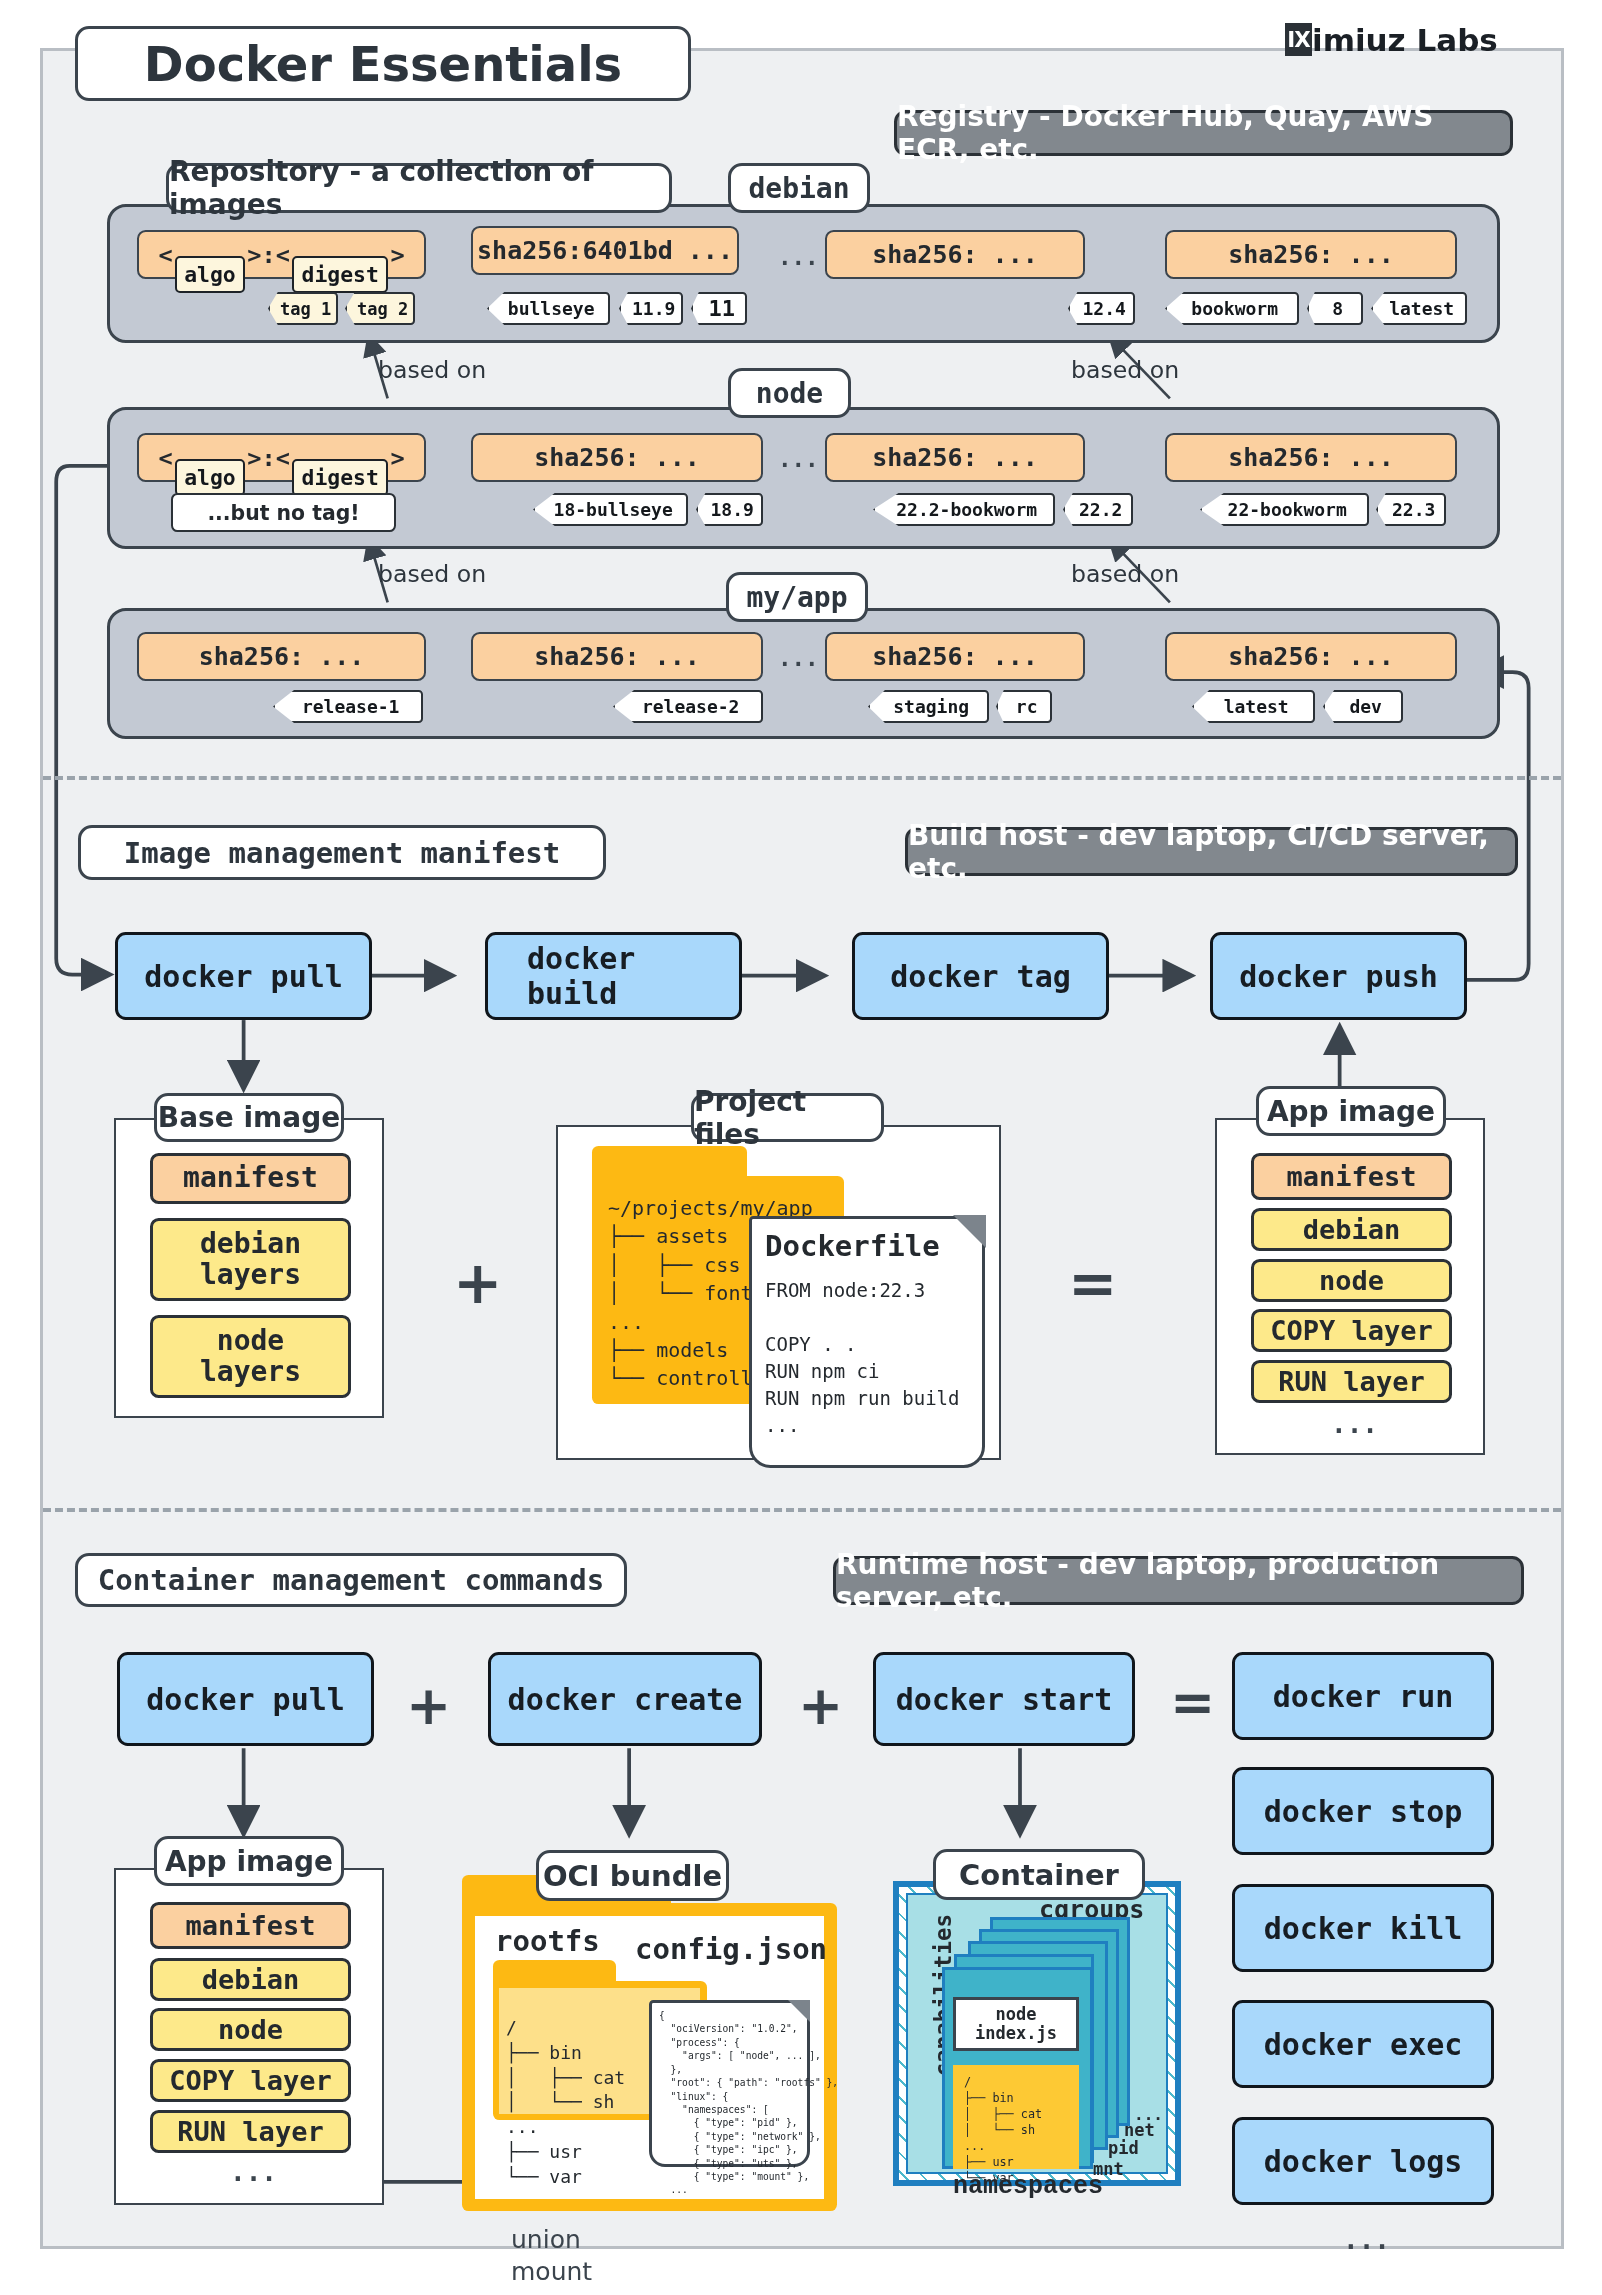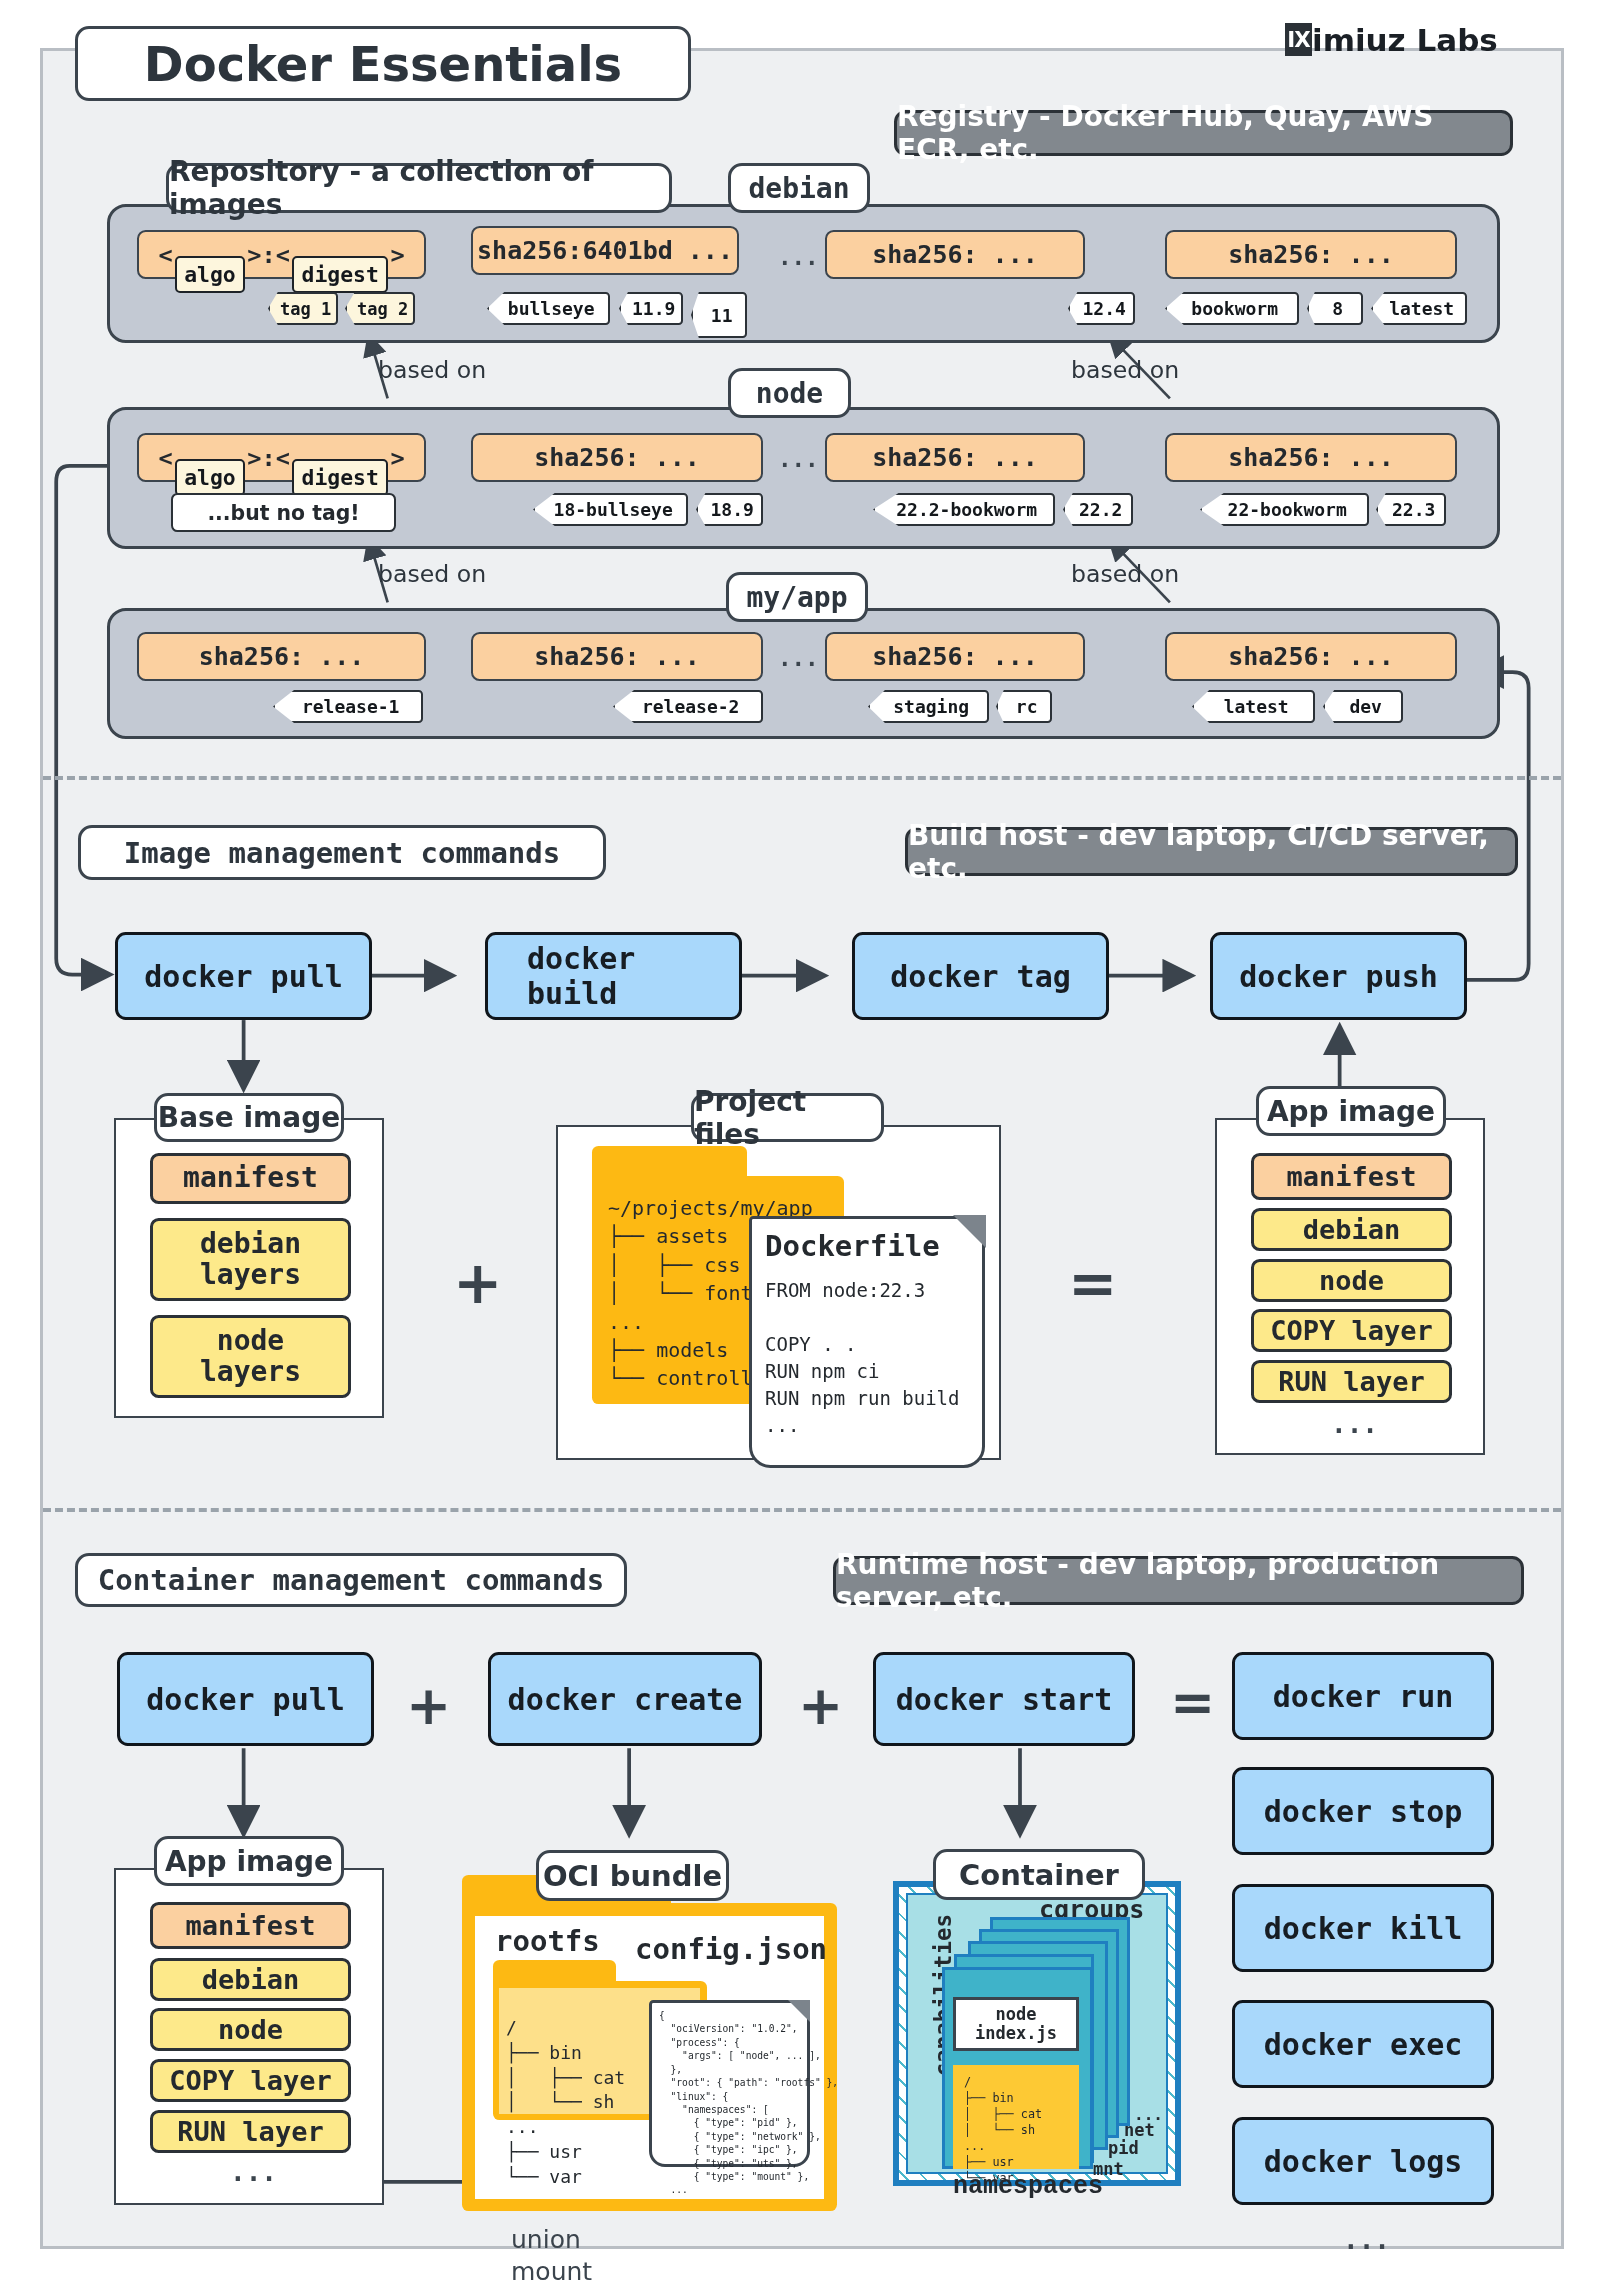--- a/index.html
+++ b/index.html
@@ -152,21 +152,21 @@
 
   <div class="digest-box abs" style="left:471px;top:226px;width:268px;height:49px;font-size:25px;">
       <span>sha256:6401bd ...</span>
     </div>
   <div class="tag abs" style="left:487px;top:292px;width:123px;height:33px;font-size:18px;">
       <span>bullseye</span>
     </div>
   <div class="tag abs" style="left:619px;top:292px;width:64px;height:33px;font-size:18px;">
       <span>11.9</span>
     </div>
-  <div class="tag abs" style="left:691px;top:292px;width:56px;height:46px;font-size:18px;">
+  <div class="tag abs" style="left:691px;top:292px;width:56px;height:33px;font-size:22px;">
       <span>11</span>
     </div>
 
   <div class="dots abs" style="left:778px;top:244px;font-size:22.5px;"><span>...</span></div>
 
   <div class="digest-box abs" style="left:825px;top:230px;width:260px;height:49px;font-size:25px;">
       <span>sha256: ...</span>
     </div>
   <div class="tag abs" style="left:1068px;top:292px;width:67px;height:33px;font-size:18px;">
       <span>12.4</span>
@@ -275,21 +275,21 @@
   <div class="tag abs" style="left:1192px;top:690px;width:123px;height:33px;font-size:18px;">
       <span>latest</span>
     </div>
   <div class="tag abs" style="left:1323px;top:690px;width:80px;height:33px;font-size:18px;">
       <span>dev</span>
     </div>
 
   <div class="divider abs" style="left:43px;top:776px;width:1518px;"></div>
 
   <div class="label-pill abs" style="left:78px;top:825px;width:528px;height:55px;font-size:29px;font-family:'DejaVu Sans Mono',monospace;">
-    <span>Image management commands</span>
+    <span>Image management manifest</span>
   </div>
   <div class="host-pill abs" style="left:905px;top:827px;width:613px;height:49px;font-size:28px;">
     <span>Build host - dev laptop, CI/CD server, etc.</span>
   </div>
 
   <div class="cmd abs" style="left:115px;top:932px;width:257px;height:88px;font-size:30px;">
       <span>docker pull</span>
     </div>
   <div class="cmd abs" style="left:485px;top:932px;width:257px;height:88px;font-size:30px;padding-left:39px;">
       <span>docker build</span>

